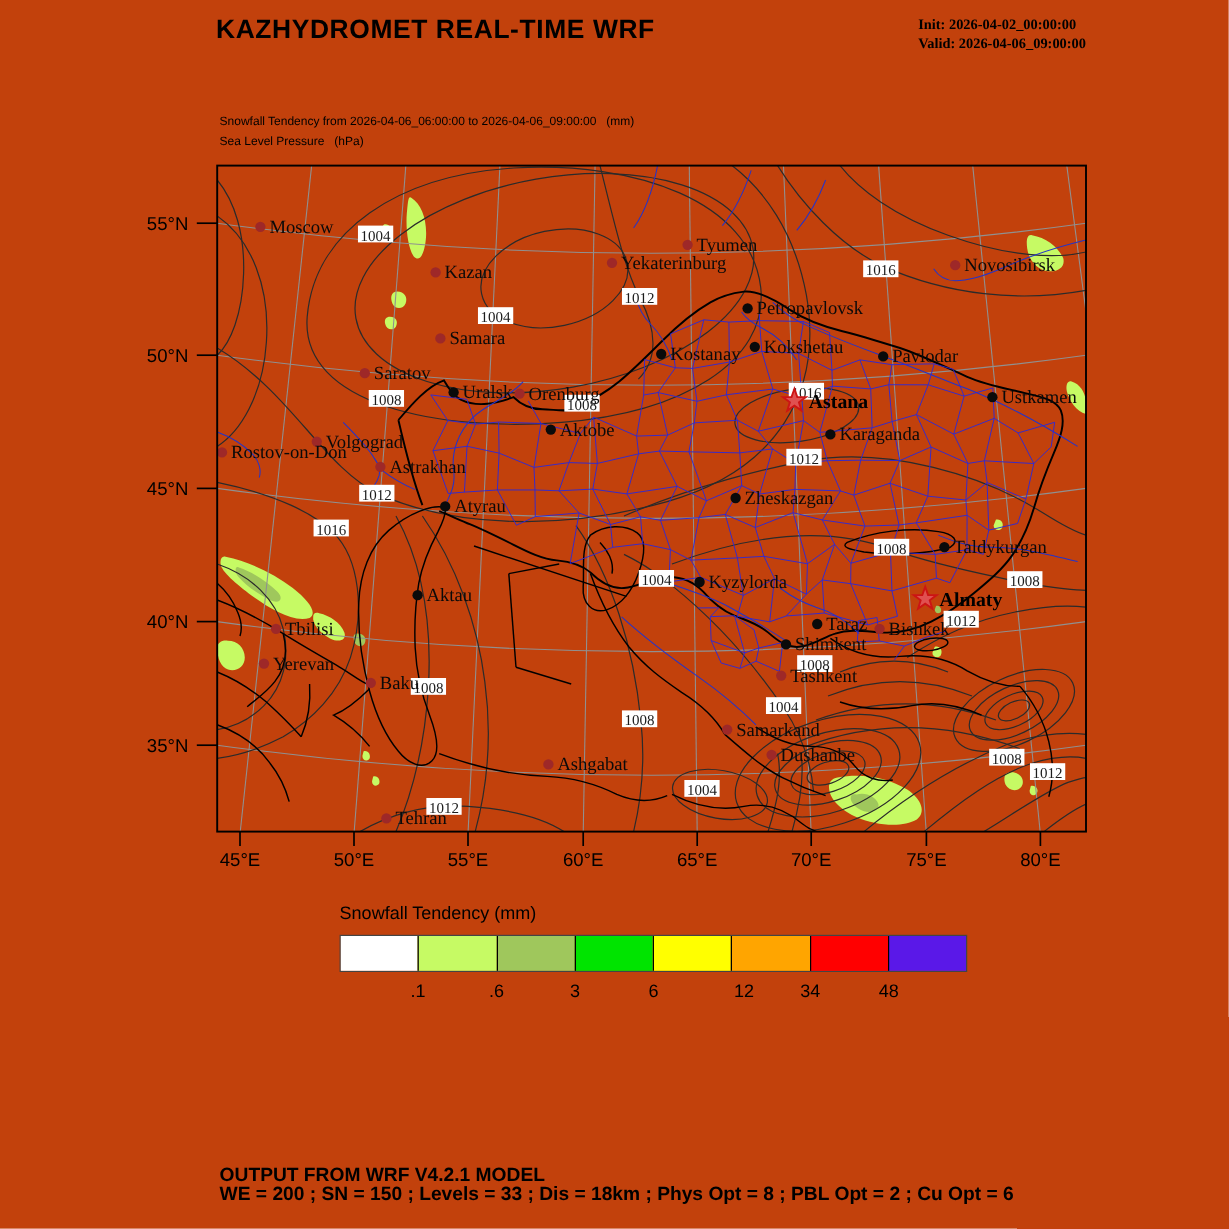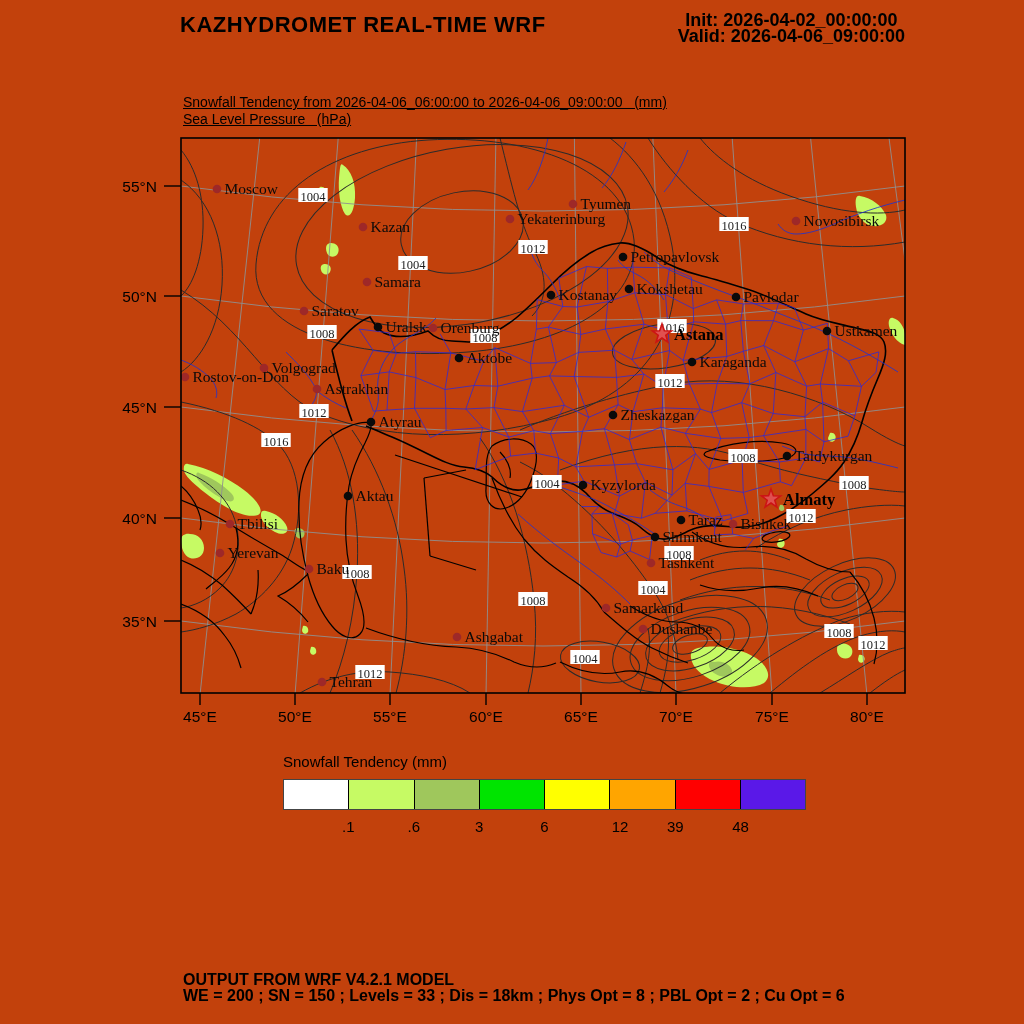--- a/index.html
+++ b/index.html
@@ -1,21 +1,21 @@
 <!DOCTYPE html>
 <html><head>
 <meta charset="utf-8">
 <style>
   html,body{margin:0;padding:0;background:#fff;}
   #page{position:relative;width:1024px;height:1024px;background:#c2410c;overflow:hidden;
         font-family:"Liberation Sans",sans-serif;color:#000;}
   .abs{position:absolute;}
   #title{left:180px;top:12px;font-size:22px;font-weight:bold;letter-spacing:.5px;}
-  #stamp{right:119px;top:12px;text-align:center;font-size:18px;font-weight:bold;line-height:16px;white-space:pre;}
-  #subtitle{left:183px;top:94px;font-size:14px;line-height:16.5px;white-space:pre;text-decoration:underline;}
+  #stamp{right:119px;top:12px;text-align:left;font-size:12px;font-weight:bold;line-height:16px;white-space:pre;font-family:Liberation Serif, serif;}
+  #subtitle{left:183px;top:94px;font-size:10px;line-height:16.5px;white-space:pre;}
   #legend{left:283px;top:753px;width:523px;}
   #legend-title{text-align:left;font-size:15px;margin-bottom:9px;}
   #legend-bar{display:flex;height:29px;border:1px solid #444;}
   #legend-bar div{flex:1;border-left:1px solid #000;}
   #legend-bar div:first-child{border-left:none;}
   #legend-ticks{position:relative;height:22px;margin-top:8px;font-size:15px;}
   #legend-ticks span{position:absolute;width:48px;margin-left:-24px;text-align:center;}
   #footer{left:183px;top:972px;font-size:16px;font-weight:bold;line-height:16px;white-space:pre;}
   svg text{font-family:"Liberation Serif",serif;}
   svg .ax{font-family:"Liberation Sans",sans-serif;font-size:15.5px;fill:#000;}
@@ -331,20 +331,20 @@
         <div style="background: rgb(255, 165, 0);"></div>
         <div style="background: rgb(255, 0, 0);"></div>
         <div style="background: rgb(90, 24, 232);"></div>
       </div>
     <div id="legend-ticks">
         <span style="left: 65.375px;">.1</span>
         <span style="left: 130.75px;">.6</span>
         <span style="left: 196.125px;">3</span>
         <span style="left: 261.5px;">6</span>
         <span style="left: 337px;">12</span>
-        <span style="left: 392.25px;">39</span>
+        <span style="left: 392.25px;">34</span>
         <span style="left: 457.625px;">48</span>
       </div>
   </div>
 
   <div class="abs" id="footer"><span>OUTPUT FROM WRF V4.2.1 MODEL</span>
 <span>WE = 200 ; SN = 150 ; Levels = 33 ; Dis = 18km ; Phys Opt = 8 ; PBL Opt = 2 ; Cu Opt = 6</span></div>
 </div>
 
 </body></html>

